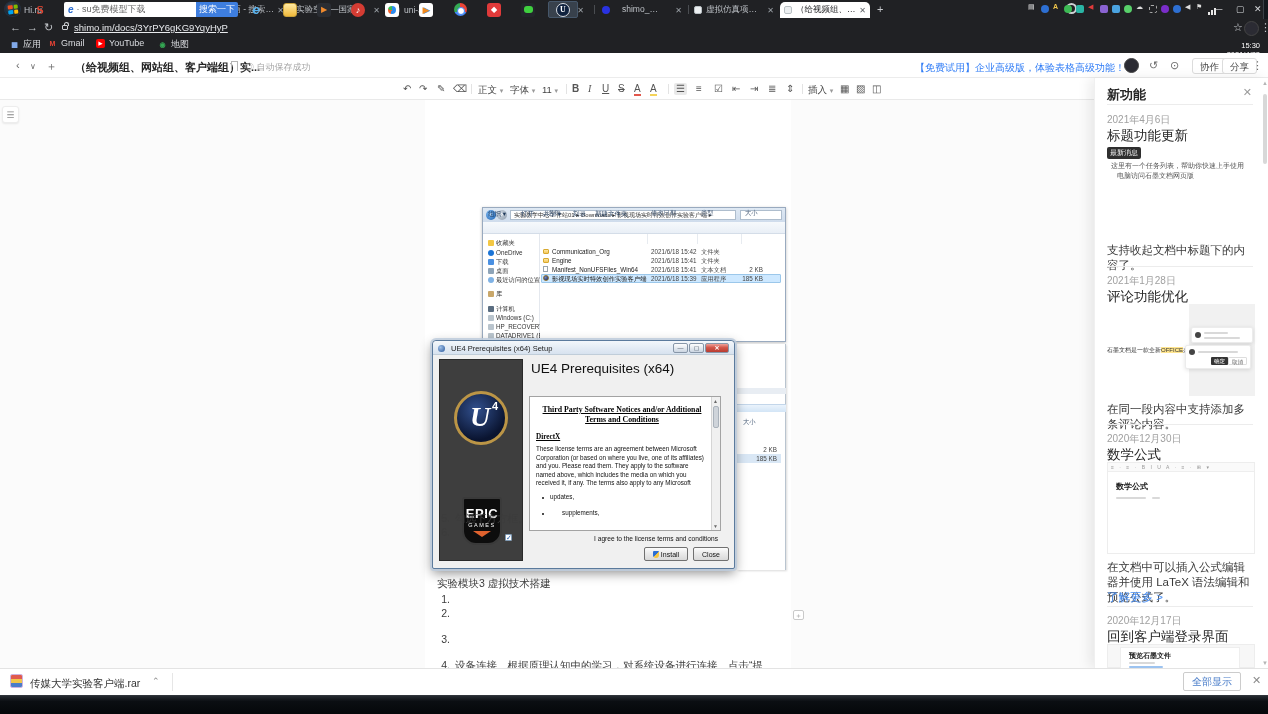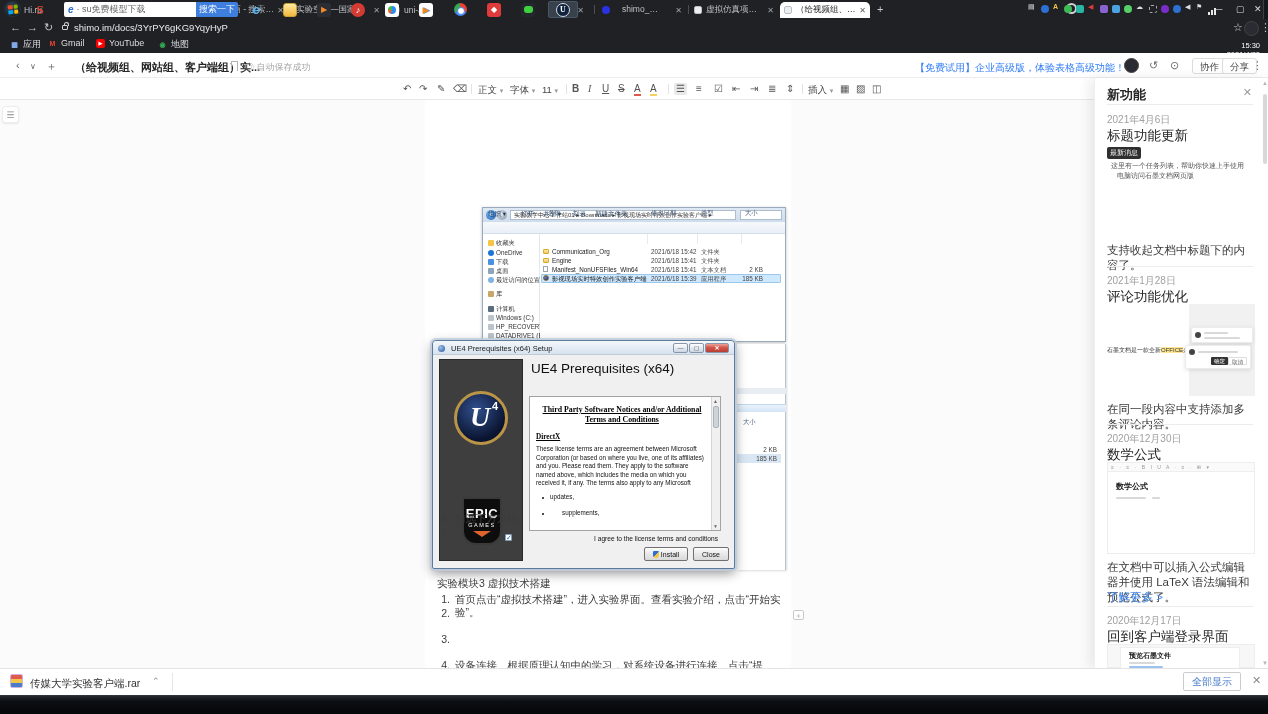--- a/index.html
+++ b/index.html
@@ -18,21 +18,21 @@
   .fav-hi{background:#e8442f;}
   .fav-bili{background:#23ade5;}
   .fav-doc{background:#eceff1;border:1px solid #b9c0c4;}
   .fav-globe{background:#5f6368;border-radius:50% !important;}
   .fav-baidu{background:#2932e1;border-radius:50% !important;}
   .winbtn{color:#d7d9dc;font-size:9px;top:4px;}
   .recdot{top:3px;width:11px;height:11px;border:2px solid #cfd2d6;border-radius:50%;}
   .addr-ico{color:#c6c9cd;font-size:11px;top:21px;}
   .lock{top:25px;width:6px;height:5px;border:1px solid #cdd0d4;border-radius:1px;}
   .lock:before{content:"";position:absolute;left:0.5px;top:-4px;width:3px;height:3px;border:1px solid #cdd0d4;border-bottom:none;border-radius:3px 3px 0 0;}
-  .url{top:22px;color:#e8eaed;font-size:9.5px;}
+  .url{top:22px;color:#e8eaed;font-size:9.5px;text-decoration:underline;}
   .bm{top:38px;color:#dadce0;font-size:9px;display:flex;align-items:center;gap:4px;}
   .bm .bico{width:9px;height:9px;border-radius:2px;display:inline-block;font-size:7px;line-height:9px;text-align:center;font-weight:bold;}
   
   .shimo-head{left:0;top:53px;width:1268px;height:25px;background:#fff;border-bottom:1px solid #ececec;}
   .hico{color:#6b6b6b;font-size:11px;top:59px;}
   .doc-title{top:60px;font-size:11px;color:#262626;font-weight:bold;}
   .bkm{top:61px;width:7px;height:10px;border:1px solid #b5b5b5;border-bottom:none;}
   .bkm:after{content:"";position:absolute;left:-1px;bottom:-4px;border:4px solid #fff;border-top:none;border-left-color:transparent;border-right-color:transparent;border-bottom-color:#fff;width:0;}
   .autosave{top:61px;color:#a6a6a6;font-size:9px;}
   .promo{top:61px;color:#2f7cf6;font-size:10px;}
@@ -394,21 +394,20 @@
       <div class="agree">I agree to the license terms and conditions</div>
       <div class="wbtn" style="left:211px;width:44px;"><span class="shield"></span><span>Install</span></div>
       <div class="wbtn" style="left:260px;width:36px;"><span>Close</span></div>
     </div>
 
     <div class="doc-num" style="top:412px;">5.</div>
     <div class="doc-item" style="top:412px;">勾选下方方框。</div>
     <div class="doc-num" style="top:426px;">6.</div>
     <div class="ab doc-line" style="left:437px;top:477px;">实验模块3 虚拟技术搭建</div>
     <div class="doc-num" style="top:493px;">1.</div>
-    <div class="doc-item" style="top:493px;">首页点击“虚拟技术搭建”，进入实验界面。查看实验介绍，点击“开始实验”。</div>
     <div class="doc-num" style="top:507px;">2.</div>
     <div class="doc-num" style="top:533px;">3.</div>
     <div class="doc-num" style="top:559px;">4.</div>
     <div class="doc-item" style="top:559px;">设备连接。根据原理认知中的学习，对系统设备进行连接。点击“提交”后可查看实验结果，可选择“重新实验”或完成实验。</div>
     <div class="ab cmt-ind">＋</div>
   </div>
 
   <div class="ab panel">
     <div class="p-title">新功能</div>
     <div class="p-x">✕</div>

